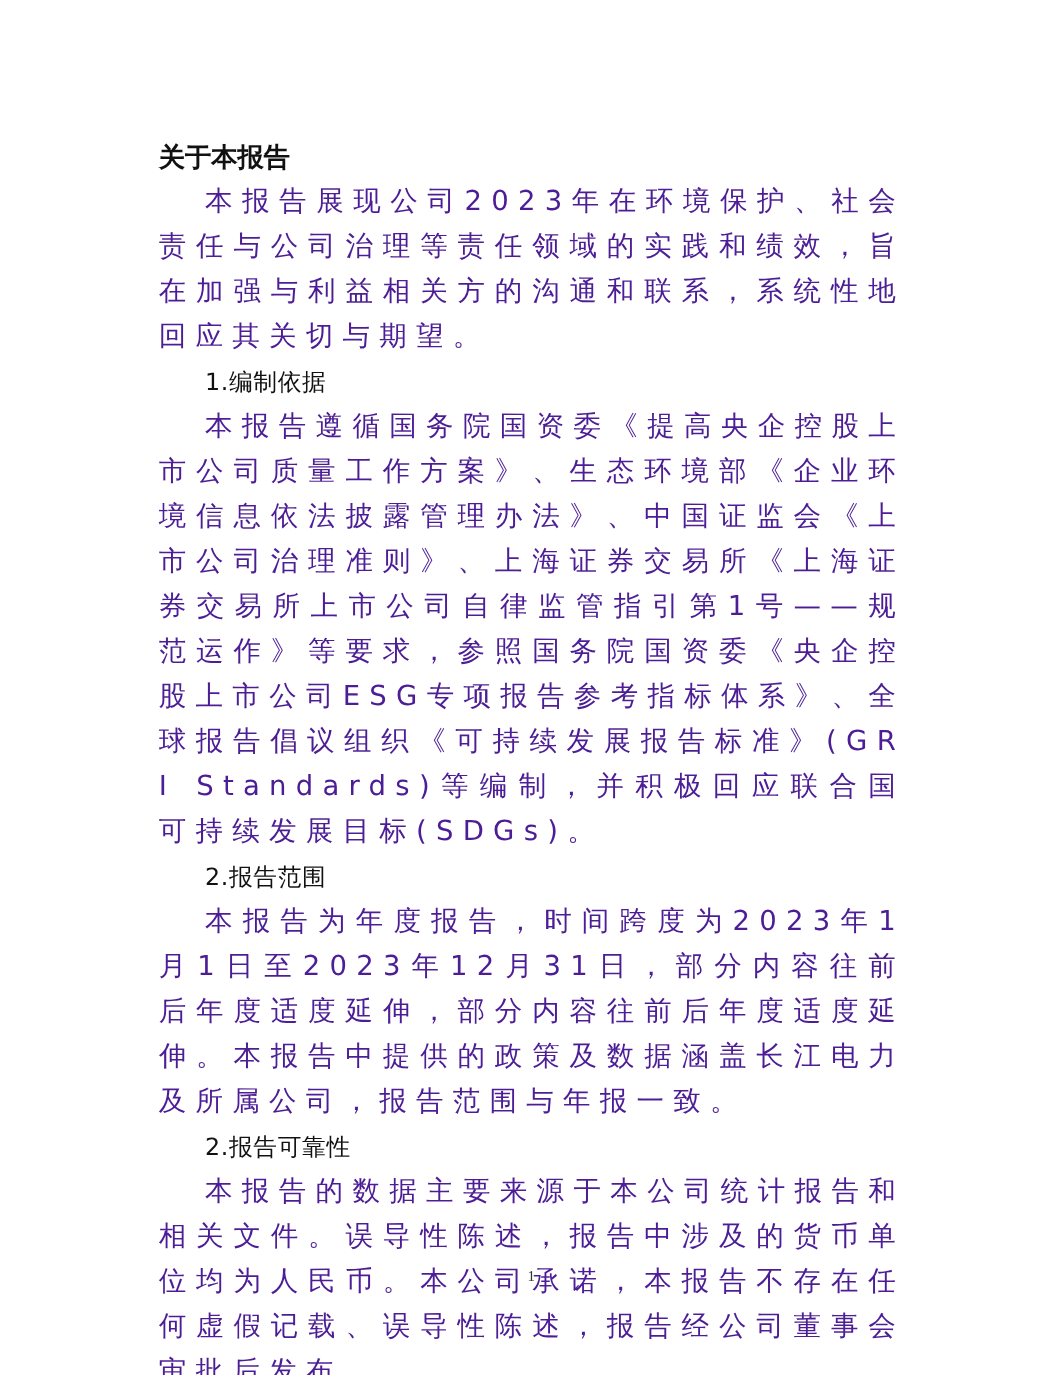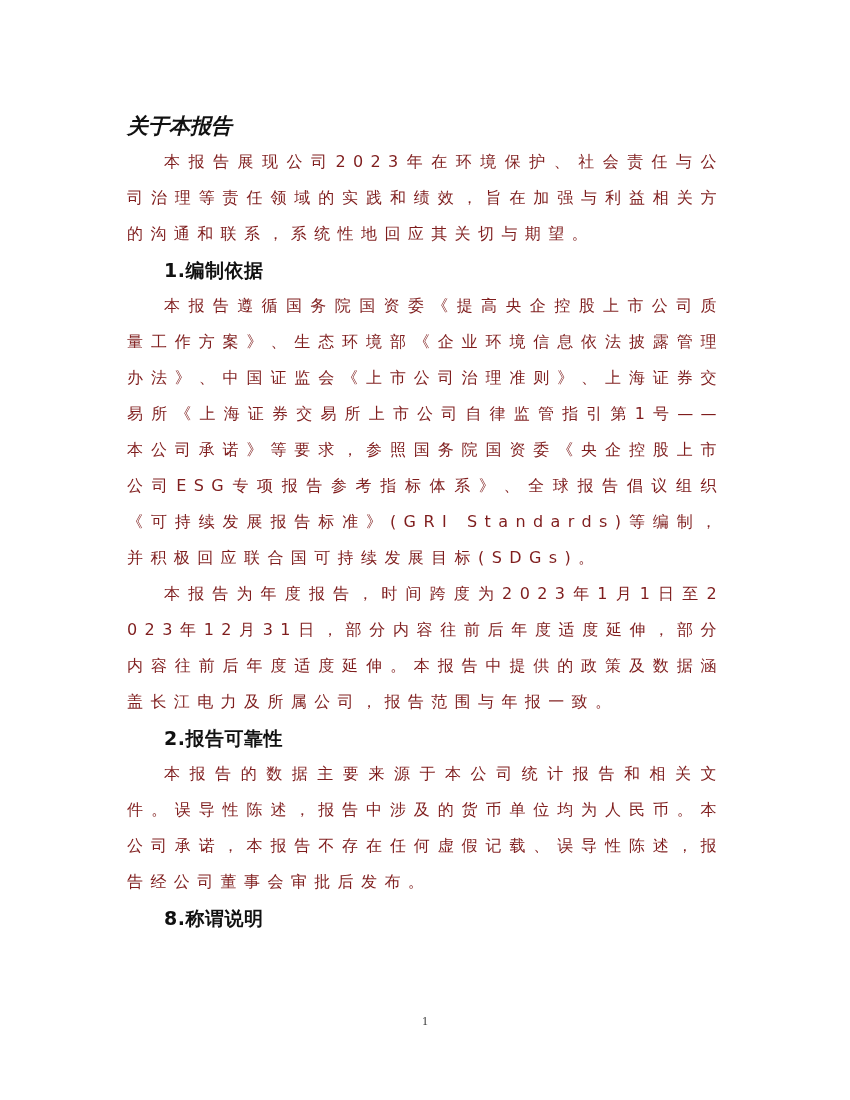--- a/index.html
+++ b/index.html
@@ -1,38 +1,39 @@
 <!DOCTYPE html>
 <html><head>
 <meta charset="utf-8">
 <style>
   html, body { margin: 0; padding: 0; background: #ffffff; }
   body { width: 850px; height: 1100px; position: relative; overflow: hidden;
          font-family: "DejaVu Sans", "Liberation Sans", sans-serif; color: #1a1a1a; }
   .page { position: absolute; left: 127px; top: 108px; width: 597px; }
   .title { font-size: 21px; font-weight: bold; line-height: 36px; height: 36px;
-           margin: 0; letter-spacing: 0px; color: #111; font-style: italic; }
-  .para { font-size: 16px; line-height: 36px; margin: 0; text-align: justify;
-          text-align-last: left; letter-spacing: 7.4px; text-indent: 37px; color: #7f1d1d;
+           margin: 0; letter-spacing: 0px; color: #111; }
+  .para { font-size: 22px; line-height: 36px; margin: 0; text-align: justify;
+          text-align-last: left; letter-spacing: 7.4px; text-indent: 37px; color: #4c1d95;
           word-break: break-all; }
-  .heading { font-size: 19px; font-weight: bold; line-height: 36px; height: 36px; margin: 0;
+  .heading { font-size: 19px; font-weight: normal; line-height: 36px; height: 36px; margin: 0;
              padding-left: 37px; letter-spacing: 0.5px; color: #111; }
   .page-number { position: absolute; top: 1014px; left: 0; width: 850px; text-align: center;
                  font-family: "Liberation Serif", serif; font-size: 12px; color: #333; }
 </style>
 </head>
 <body>
 
 <div class="page">
   <h1 class="title">关于本报告</h1>
   <p class="para">本报告展现公司2023年在环境保护、社会责任与公司治理等责任领域的实践和绩效，旨在加强与利益相关方的沟通和联系，系统性地回应其关切与期望。</p>
 
   <h2 class="heading">1.编制依据</h2>
-  <p class="para">本报告遵循国务院国资委《提高央企控股上市公司质量工作方案》、生态环境部《企业环境信息依法披露管理办法》、中国证监会《上市公司治理准则》、上海证券交易所《上海证券交易所上市公司自律监管指引第1号——本公司承诺》等要求，参照国务院国资委《央企控股上市公司ESG专项报告参考指标体系》、全球报告倡议组织《可持续发展报告标准》(GRI Standards)等编制，并积极回应联合国可持续发展目标(SDGs)。</p>
+  <p class="para">本报告遵循国务院国资委《提高央企控股上市公司质量工作方案》、生态环境部《企业环境信息依法披露管理办法》、中国证监会《上市公司治理准则》、上海证券交易所《上海证券交易所上市公司自律监管指引第1号——规范运作》等要求，参照国务院国资委《央企控股上市公司ESG专项报告参考指标体系》、全球报告倡议组织《可持续发展报告标准》(GRI Standards)等编制，并积极回应联合国可持续发展目标(SDGs)。</p>
 
+  <h2 class="heading">2.报告范围</h2>
   <p class="para">本报告为年度报告，时间跨度为2023年1月1日至2023年12月31日，部分内容往前后年度适度延伸，部分内容往前后年度适度延伸。本报告中提供的政策及数据涵盖长江电力及所属公司，报告范围与年报一致。</p>
 
   <h2 class="heading">2.报告可靠性</h2>
   <p class="para">本报告的数据主要来源于本公司统计报告和相关文件。误导性陈述，报告中涉及的货币单位均为人民币。本公司承诺，本报告不存在任何虚假记载、误导性陈述，报告经公司董事会审批后发布。</p>
 
   <h2 class="heading">8.称谓说明</h2>
 </div>
 
 <div class="page-number">1</div>
 

